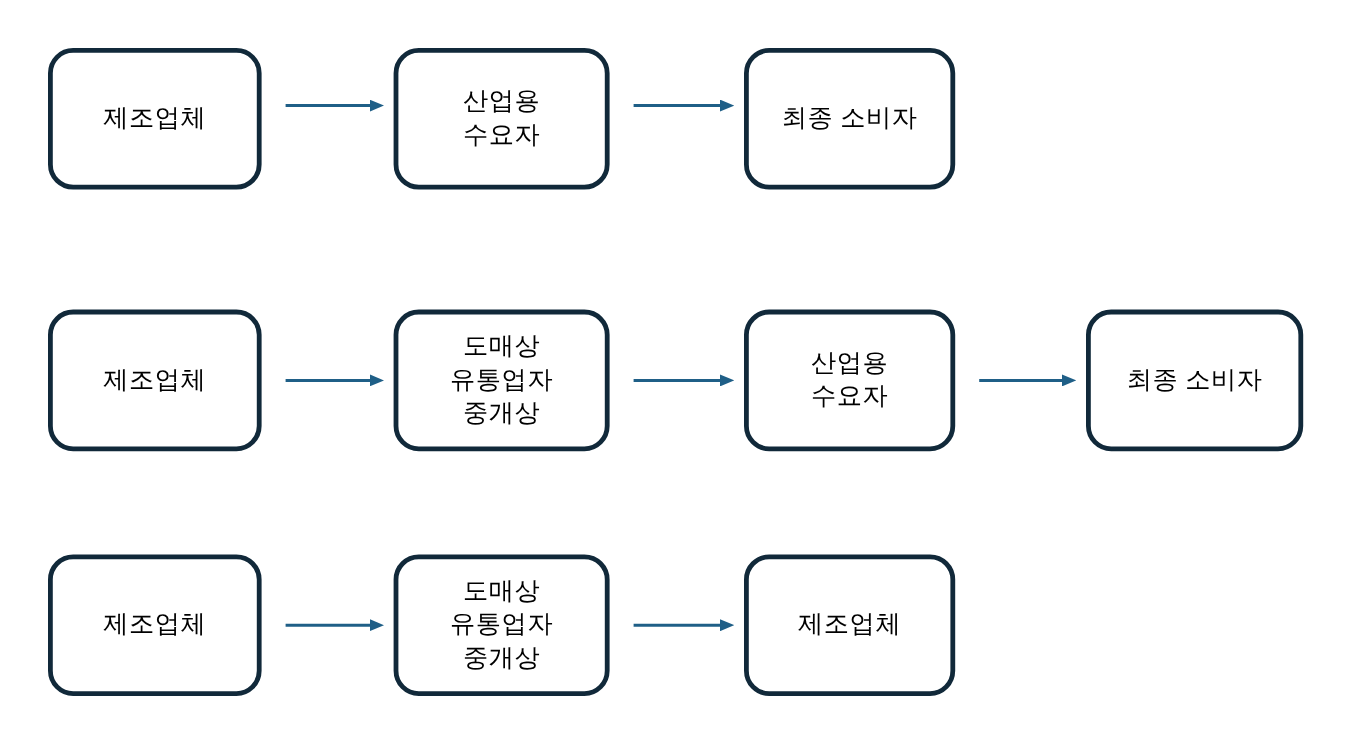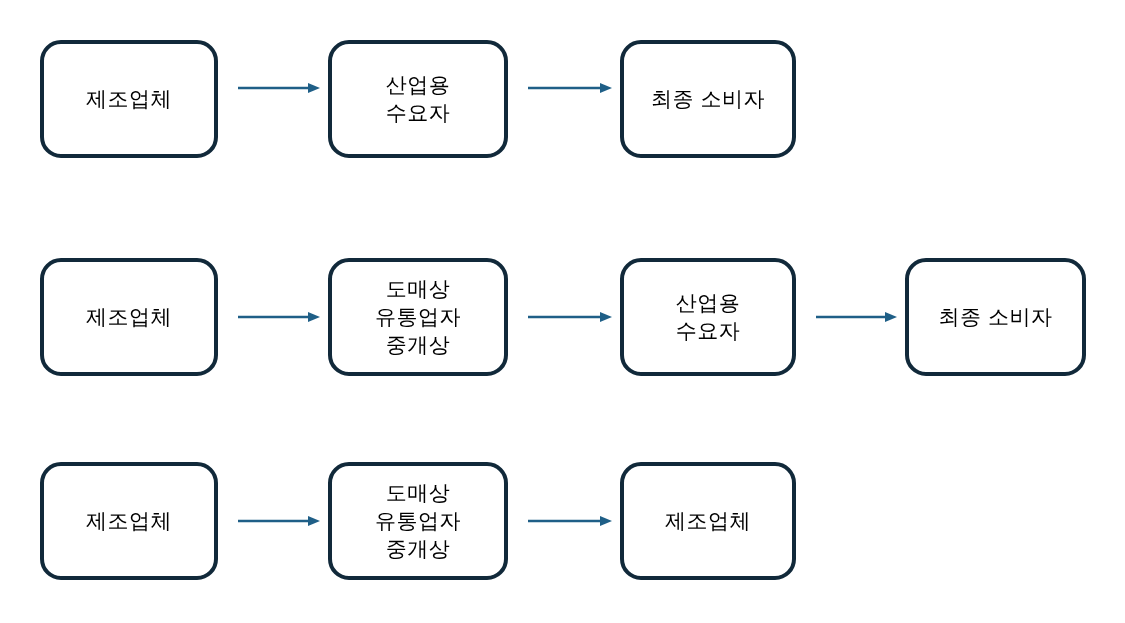--- a/index.html
+++ b/index.html
@@ -5,21 +5,21 @@
   html, body {
     margin: 0;
     padding: 0;
     background: #ffffff;
   }
   .canvas {
     position: relative;
     width: 1125px;
     height: 623px;
     overflow: hidden;
-    font-family: Liberation Sans, sans-serif;
+    font-family: Liberation Serif, serif;
   }
   .arrow-layer {
     position: absolute;
     left: 0;
     top: 0;
     width: 1125px;
     height: 623px;
     pointer-events: none;
   }
   .node {

